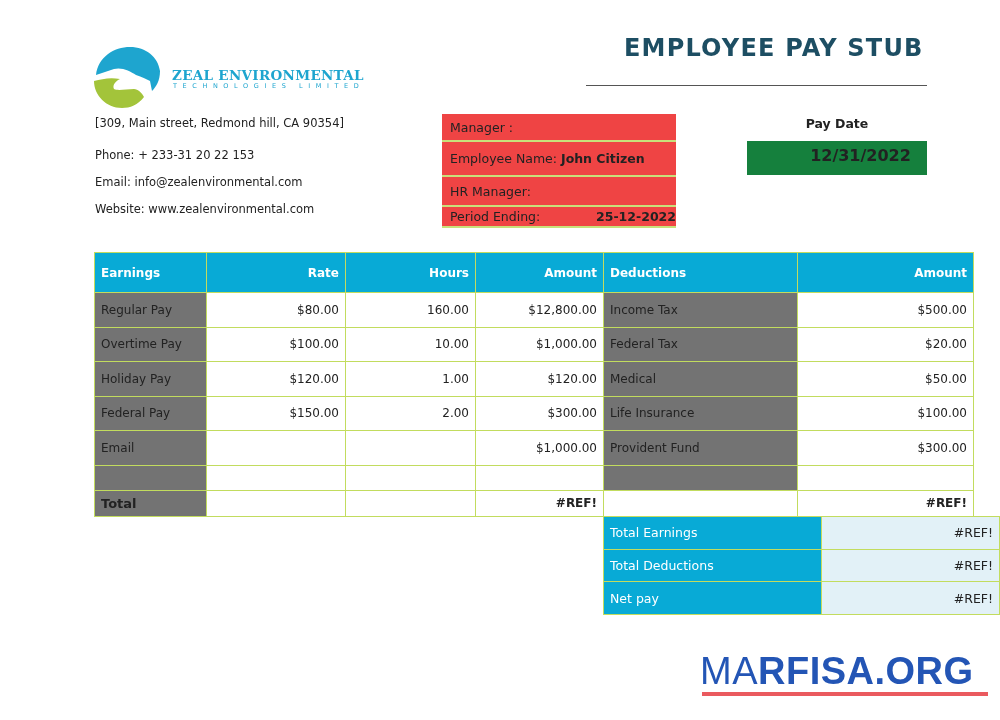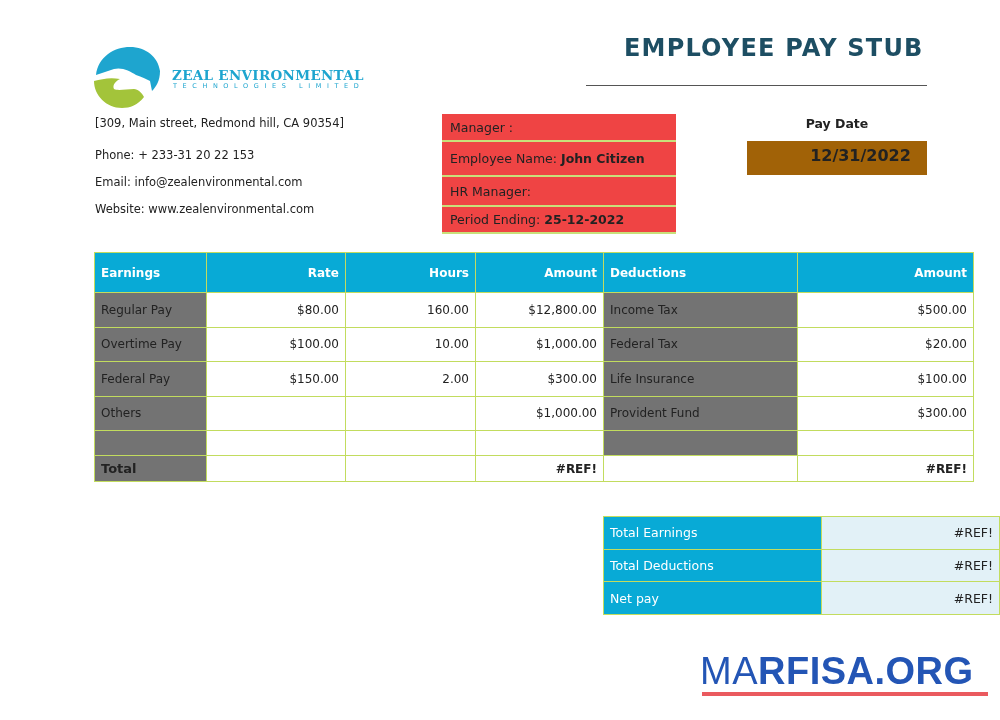--- a/index.html
+++ b/index.html
@@ -17,21 +17,21 @@
   .title { left: 624px; top: 34px; font-size: 24px; font-weight: bold; color: #1d4e63; letter-spacing: 1.2px; white-space: nowrap; }
   .title-rule { left: 586px; top: 85px; width: 341px; height: 1px; background: #555; }
   
   .info { left: 95px; font-size: 11.5px; color: #222; white-space: nowrap; }
   
   .emp-box { left: 442px; top: 114px; width: 234px; }
   .emp-row { background: #ef4444; border-bottom: 2px solid #c8e07a; font-size: 12.5px; padding-left: 8px; display: flex; align-items: center; white-space: nowrap; }
   .emp-row b { font-weight: bold; margin-left: 4px; }
   
   .pay-date-label { left: 747px; top: 116px; width: 180px; text-align: center; font-size: 12.5px; font-weight: bold; }
-  .pay-date-value { left: 747px; top: 141px; width: 180px; height: 34px; background: #a16207; text-align: center; line-height: 30px; font-size: 16px; font-weight: bold; padding-left: 47px; }
+  .pay-date-value { left: 747px; top: 141px; width: 180px; height: 34px; background: #15803d; text-align: center; line-height: 30px; font-size: 16px; font-weight: bold; padding-left: 47px; }
   
   table.main { position: absolute; left: 94px; top: 252px; border-collapse: collapse; font-size: 12px; }
   table.main td, table.main th { border: 1.5px solid #c2dc5e; padding: 0 6px; white-space: nowrap; }
   table.main th { background: #08aad6; color: #fff; font-weight: bold; height: 40px; font-size: 12px; }
   table.main td { height: 34.5px; }
   table.main tr.blank td { height: 25px; }
   table.main tr.total td { height: 26px; }
   .l { text-align: left; }
   .r { text-align: right; }
   .lbl { background: #737373; }
@@ -71,21 +71,21 @@
     <b></b>
   </div>
   <div class="emp-row" style="height:35px;">
     <span>Employee Name:</span>
     <b>John Citizen</b>
   </div>
   <div class="emp-row" style="height:30px;">
     <span>HR Manager:</span>
     <b></b>
   </div>
-  <div class="emp-row" style="height:27px;">
+  <div class="emp-row" style="height:21px;justify-content:space-between;">
     <span>Period Ending:</span>
     <b>25-12-2022</b>
   </div>
 </div>
 
 <div class="abs pay-date-label">Pay Date</div>
 <div class="abs pay-date-value">12/31/2022</div>
 
 <table class="main">
   <tbody>
@@ -107,29 +107,37 @@
   </tr>
   <tr>
     <td class="l lbl">Overtime Pay</td>
     <td class="r w">$100.00</td>
     <td class="r w">10.00</td>
     <td class="r w">$1,000.00</td>
     <td class="l lbl">Federal Tax</td>
     <td class="r w">$20.00</td>
   </tr>
   <tr>
+    <td class="l lbl">Holiday Pay</td>
+    <td class="r w">$120.00</td>
+    <td class="r w">1.00</td>
+    <td class="r w">$120.00</td>
+    <td class="l lbl">Medical</td>
+    <td class="r w">$50.00</td>
+  </tr>
+  <tr>
     <td class="l lbl">Federal Pay</td>
     <td class="r w">$150.00</td>
     <td class="r w">2.00</td>
     <td class="r w">$300.00</td>
     <td class="l lbl">Life Insurance</td>
     <td class="r w">$100.00</td>
   </tr>
   <tr>
-    <td class="l lbl">Others</td>
+    <td class="l lbl">Email</td>
     <td class="r w"></td>
     <td class="r w"></td>
     <td class="r w">$1,000.00</td>
     <td class="l lbl">Provident Fund</td>
     <td class="r w">$300.00</td>
   </tr>
   <tr class="blank">
     <td class="l lbl"></td>
     <td class="r w"></td>
     <td class="r w"></td>

